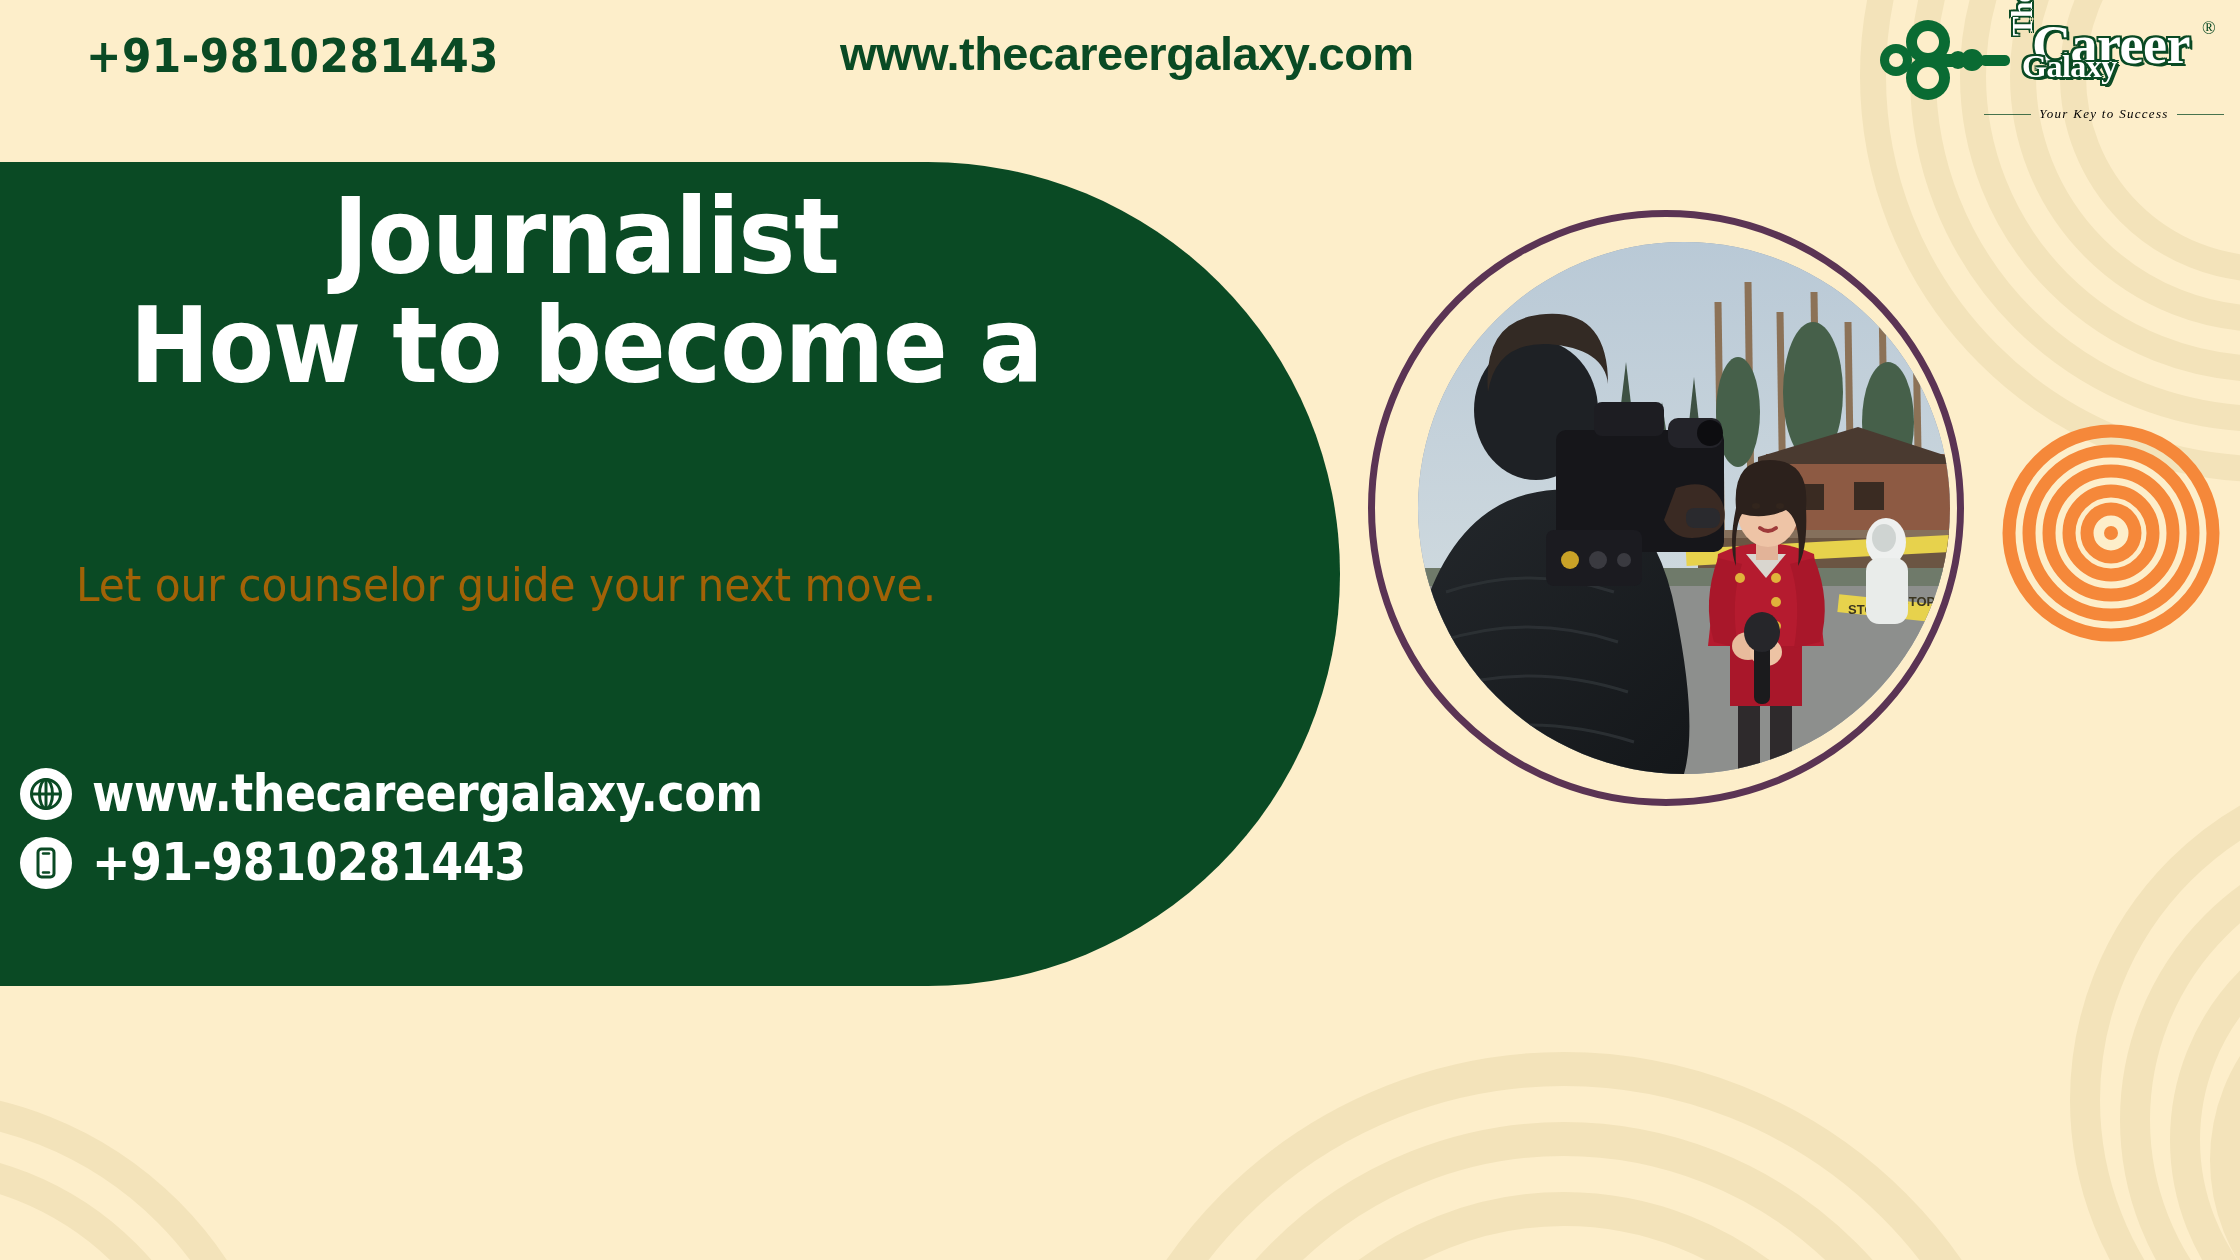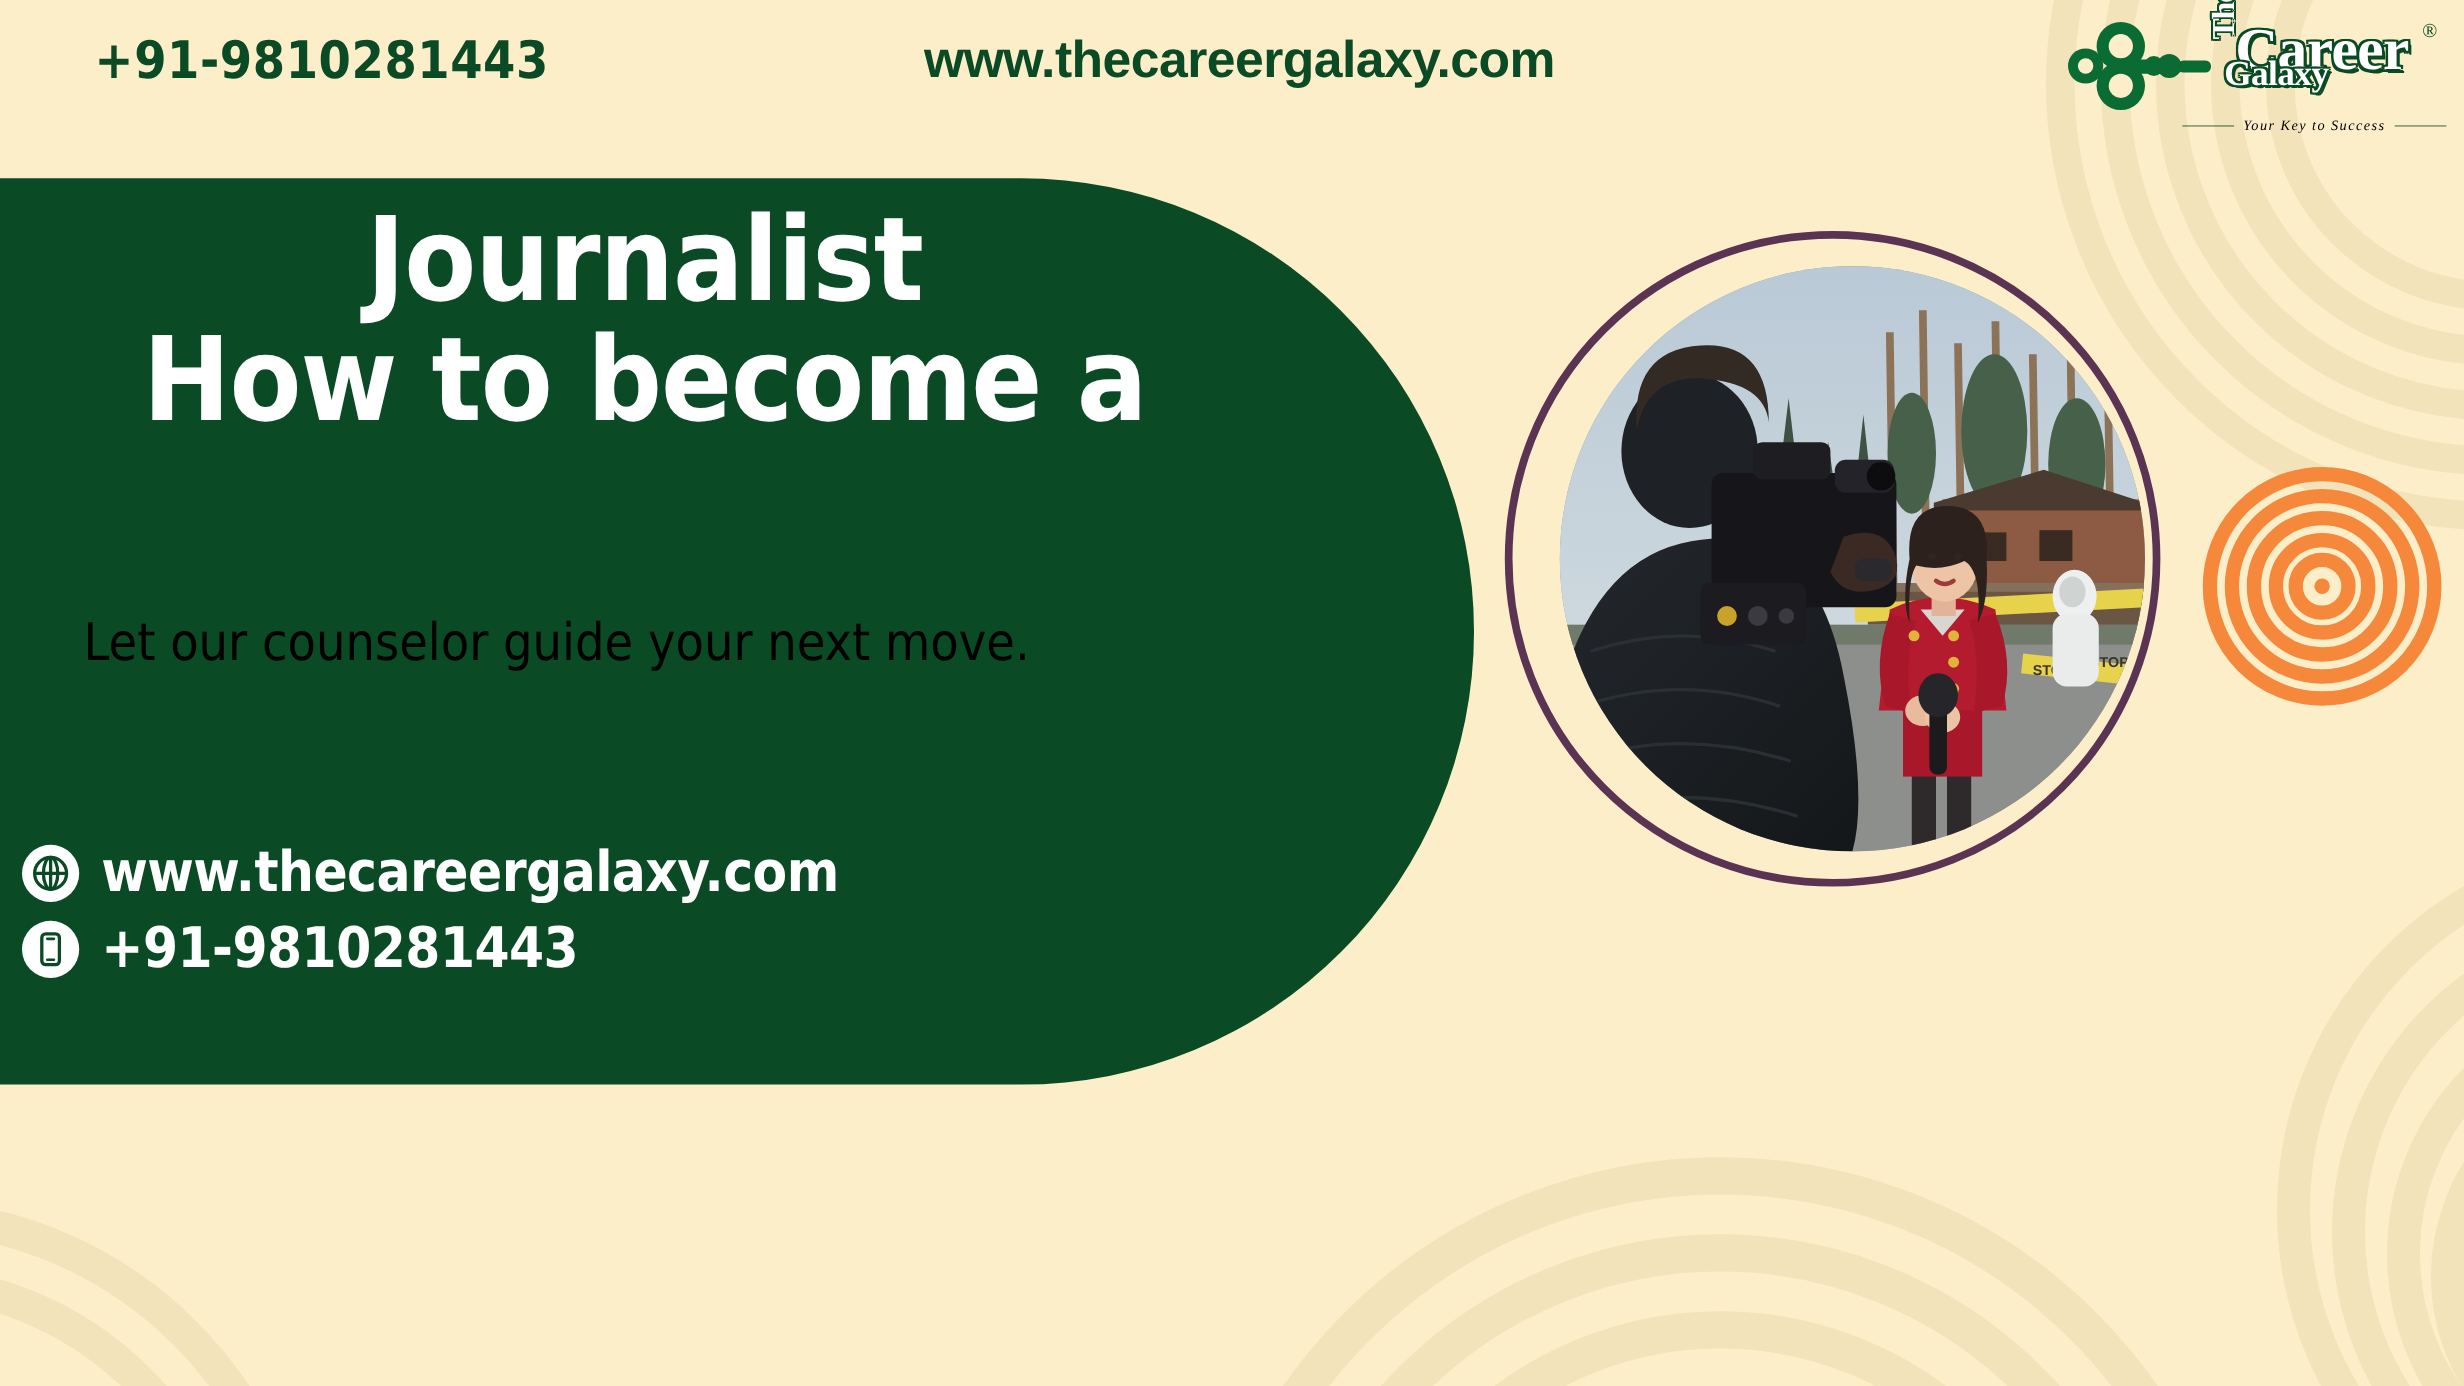--- a/index.html
+++ b/index.html
@@ -159,21 +159,21 @@
     font-weight: 700;
     font-size: 106px;
     line-height: 1.03;
     letter-spacing: -1px;
   }
   .subhead {
     position: absolute;
     left: 56px;
     top: 392px;
     width: 900px;
-    color: #000000;
+    color: #a16207;
     font-family: "DejaVu Sans Condensed", "Liberation Sans", sans-serif;
     font-weight: 400;
     font-size: 47px;
     line-height: 1.34;
   }
   .contact-list {
     position: absolute;
     left: 20px;
     top: 602px;
     width: 1000px;

